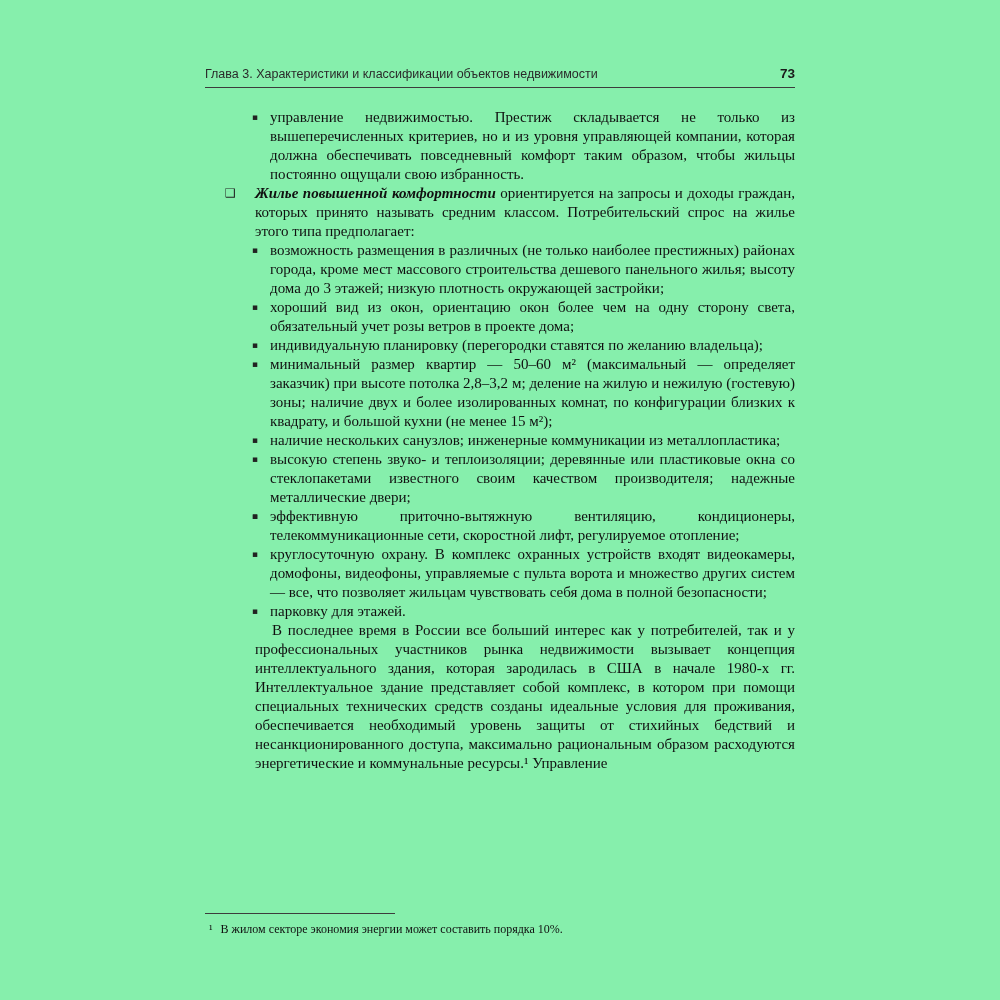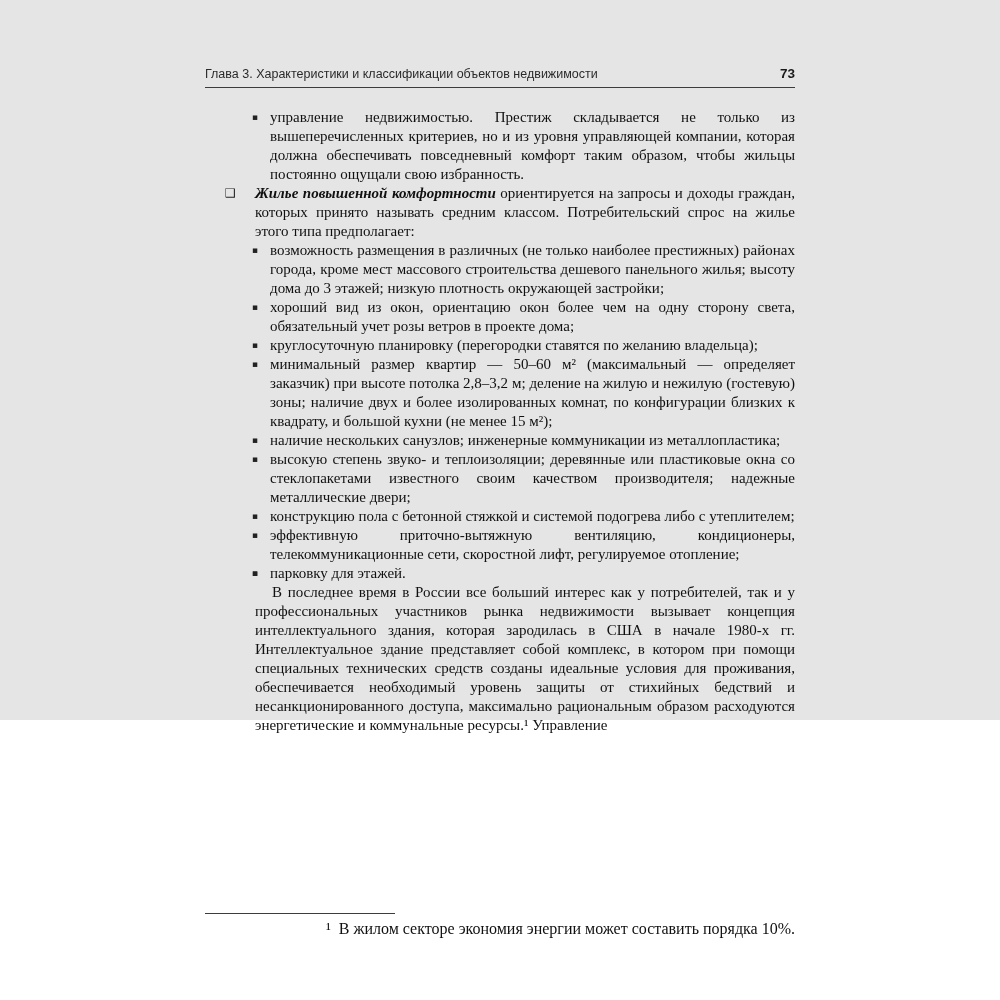--- a/index.html
+++ b/index.html
@@ -3,22 +3,22 @@
 <meta charset="utf-8">
 <style>
   html, body {
     margin: 0; padding: 0;
     width: 1000px; height: 1000px;
     background: #ffffff;
     overflow: hidden;
   }
   .page {
     position: relative;
-    width: 1000px; height: 720px;
-    background: #e5e5e5;
+    width: 1000px; height: 1000px;
+    background: #86efac;
     font-family: "Liberation Serif", serif;
     color: #141414;
   }
   
   .running-head {
     position: absolute;
     top: 66px; left: 205px; width: 590px;
     display: flex; justify-content: space-between; align-items: baseline;
     font-family: "Liberation Sans", sans-serif;
     font-size: 12.5px; color: #2a2a2a;
@@ -51,21 +51,21 @@
   .lead { font-weight: bold; font-style: italic; }
   .ital { }
   .closing { margin: 0 0 0 50px; text-indent: 17px; }
   
   .foot-rule {
     position: absolute; top: 913px; left: 205px; width: 190px;
     border: none; border-top: 1px solid #3c3c3c; margin: 0;
   }
   .footnote {
     position: absolute; top: 921px; left: 209px; width: 586px;
-    font-size: 16px; line-height: 16px; color: #101010; text-align: right;
+    font-size: 12px; line-height: 16px; color: #101010;
   }
   .fn-marker { margin-right: 8px; }
 </style>
 </head>
 <body>
 
 <div class="page">
 
   <div class="running-head">
     <span>Глава 3. Характеристики и классификации объектов недвижимости</span>
@@ -88,44 +88,44 @@
     <div class="item2">
       <span class="marker">▪</span>
       <div class="txt">возможность размещения в различных (не только наиболее престижных) районах города, кроме мест массового строительства дешевого панельного жилья; высоту дома до 3 этажей; низкую плотность окружающей застройки;</div>
     </div>
     <div class="item2">
       <span class="marker">▪</span>
       <div class="txt">хороший вид из окон, ориентацию окон более чем на одну сторону света, обязательный учет розы ветров в проекте дома;</div>
     </div>
     <div class="item2">
       <span class="marker">▪</span>
-      <div class="txt">круглосуточную планировку (перегородки ставятся по желанию владельца);</div>
+      <div class="txt">индивидуальную планировку (перегородки ставятся по желанию владельца);</div>
     </div>
     <div class="item2">
       <span class="marker">▪</span>
       <div class="txt">минимальный размер квартир — 50–60 м² (максимальный — определяет заказчик) при высоте потолка 2,8–3,2 м; деление на жилую и нежилую (гостевую) зоны; наличие двух и более изолированных комнат, по конфигурации близких к квадрату, и большой кухни (не менее 15 м²);</div>
     </div>
     <div class="item2">
       <span class="marker">▪</span>
       <div class="txt">наличие нескольких санузлов; инженерные коммуникации из металлопластика;</div>
     </div>
     <div class="item2">
       <span class="marker">▪</span>
       <div class="txt">высокую степень звуко- и теплоизоляции; деревянные или пластиковые окна со стеклопакетами известного своим качеством производителя; надежные металлические двери;</div>
     </div>
     <div class="item2">
       <span class="marker">▪</span>
-      <div class="txt">конструкцию пола с бетонной стяжкой и системой подогрева либо с утеплителем;</div>
     </div>
     <div class="item2">
       <span class="marker">▪</span>
       <div class="txt">эффективную приточно-вытяжную вентиляцию, кондиционеры, телекоммуникационные сети, скоростной лифт, регулируемое отопление;</div>
     </div>
     <div class="item2">
       <span class="marker">▪</span>
+      <div class="txt">круглосуточную охрану. В комплекс охранных устройств входят видеокамеры, домофоны, видеофоны, управляемые с пульта ворота и множество других систем — все, что позволяет жильцам чувствовать себя дома в полной безопасности;</div>
     </div>
     <div class="item2">
       <span class="marker">▪</span>
       <div class="txt">парковку для этажей.</div>
     </div>
 
     <p class="closing"><span>В последнее время в России все больший интерес как у потребителей, так и у профессиональных участников рынка недвижимости вызывает концепция интеллектуального здания, которая зародилась в США в начале 1980-х гг. </span><span class="ital">Интеллектуальное здание</span><span> представляет собой комплекс, в котором при помощи специальных технических средств созданы идеальные условия для проживания, обеспечивается необходимый уровень защиты от стихийных бедствий и несанкционированного доступа, максимально рациональным образом расходуются энергетические и коммунальные ресурсы.¹ Управление</span></p>
 
   </div>
 

